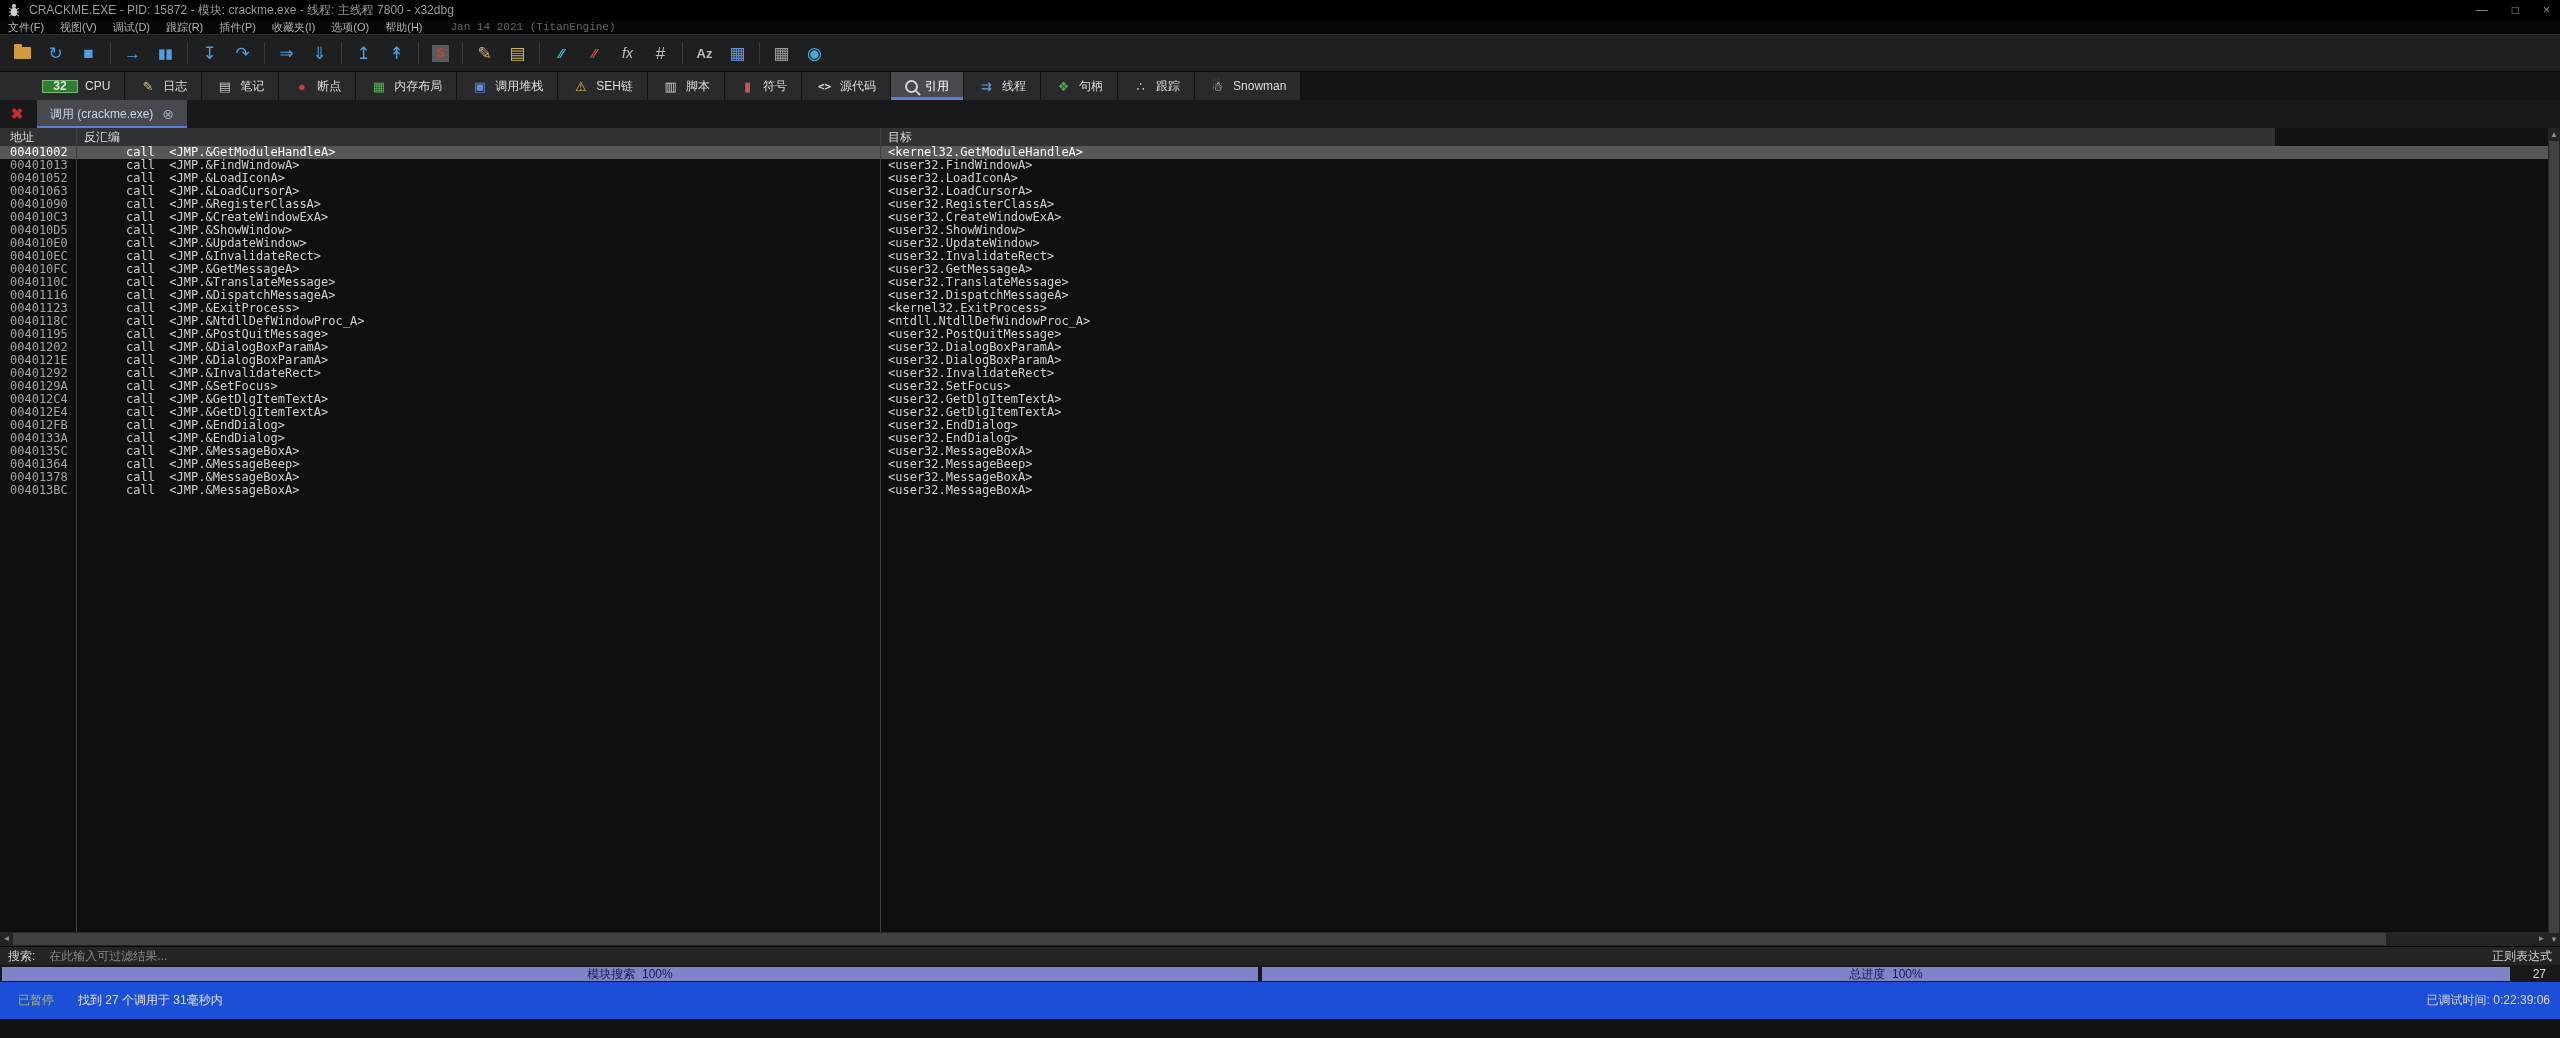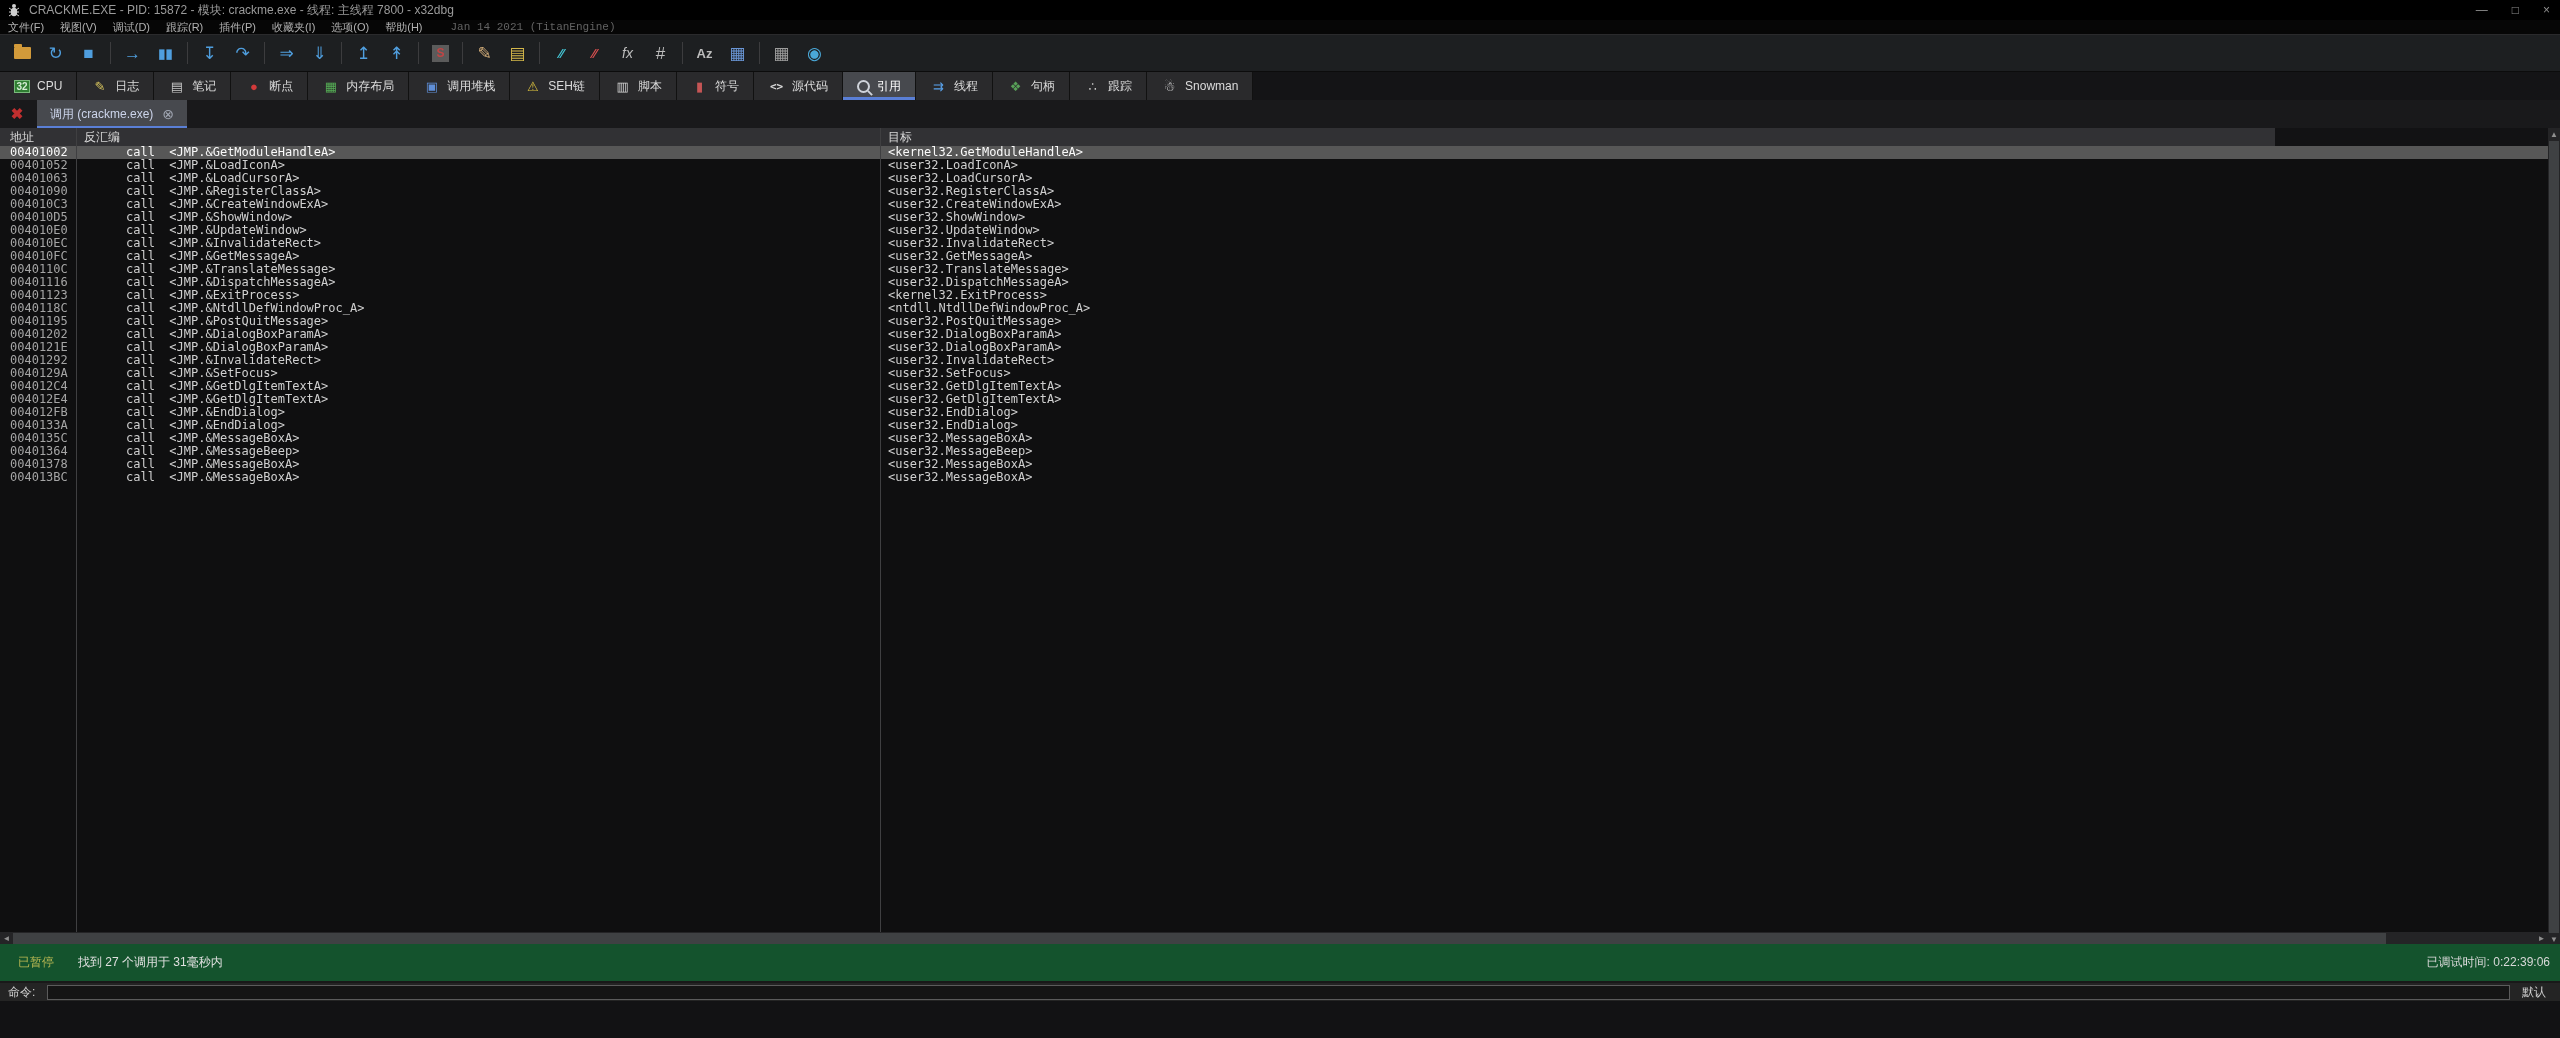--- a/index.html
+++ b/index.html
@@ -27,21 +27,21 @@
   .icon-folder{width:17px;height:12px;background:#d29a3a;border-radius:1px;position:relative;}
   .icon-folder::before{content:"";position:absolute;top:-3px;left:0;width:8px;height:3px;background:#d29a3a;border-radius:1px 1px 0 0;}
   .icon-sbox{width:17px;height:17px;background:#5b5b5b;color:#c04545;font-weight:bold;font-size:12px;display:flex;align-items:center;justify-content:center;}
 
   
   .tabbar{position:absolute;left:0;top:72px;width:100%;height:28px;background:#141416;display:flex;align-items:stretch;}
   .tab{display:flex;align-items:center;gap:7px;padding:0 14px;background:#2a2a2c;border-right:1px solid #111;color:#dcdcdc;font-size:12px;white-space:pre;}
   .tab.active{background:#47494e;box-shadow:inset 0 -3px 0 #5a7fd6;color:#fff;}
   .tabicon{display:inline-flex;align-items:center;justify-content:center;width:17px;font-size:13px;line-height:1;}
   .tabicon.mono{font-family:"DejaVu Sans Mono",monospace;font-size:11px;font-weight:bold;}
-  .chip{width:16px;height:13px;background:#2f7d32;border:1px solid #79b97b;color:#d4ecd4;font-size:10px;display:flex;align-items:center;justify-content:center;font-weight:bold;box-sizing:border-box;}
+  .chip{width:36px;height:13px;background:#2f7d32;border:1px solid #79b97b;color:#d4ecd4;font-size:12px;display:flex;align-items:center;justify-content:center;font-weight:bold;box-sizing:border-box;margin-left:28px;}
   .mag{width:9px;height:9px;border:2px solid #cfd3da;border-radius:50%;position:relative;box-sizing:content-box;}
   .mag::after{content:"";position:absolute;width:6px;height:2px;background:#cfd3da;transform:rotate(45deg);right:-5px;bottom:-3px;}
 
   
   .subtabbar{position:absolute;left:0;top:100px;width:100%;height:28px;background:#19191b;display:flex;align-items:stretch;}
   .subclose{width:28px;display:flex;align-items:center;justify-content:center;color:#c22f2f;font-size:15px;font-weight:bold;margin-left:3px;}
   .subtab{margin-left:6px;display:flex;align-items:center;gap:9px;padding:0 13px;background:#47494e;box-shadow:inset 0 -2px 0 #5a7fd6;color:#ccd4ea;font-size:12px;white-space:pre;}
   .subtab-x{color:#a0a6b2;font-size:14px;}
 
   
@@ -83,21 +83,21 @@
   .pbar2{left:1262px;width:1248px;}
   .pcount{position:absolute;right:14px;top:2px;height:14px;line-height:14px;color:#d6d6d6;font-size:12px;}
 
   
   .commandrow{position:absolute;left:0;top:983px;width:100%;height:18px;background:#242424;display:flex;align-items:center;font-size:12px;color:#cfcfcf;}
   .commandrow .lbl{margin-left:8px;white-space:pre;}
   .cmdinput{flex:1;height:13px;margin:0 12px;background:#151515;border:1px solid #5b5b5b;outline:none;color:#dddddd;font-size:12px;font-family:"DejaVu Sans Mono",monospace;padding:0 4px;}
   .profile{margin-right:14px;white-space:pre;}
 
   
-  .statusbar{position:absolute;left:0;top:944px;width:100%;height:37px;background:#14532d;display:flex;align-items:center;font-size:12px;}
+  .statusbar{position:absolute;left:0;top:982px;width:100%;height:37px;background:#1d4ed8;display:flex;align-items:center;font-size:12px;}
   .state{color:#b6b652;margin-left:18px;white-space:pre;}
   .message{color:#e0e0e0;margin-left:24px;white-space:pre;}
   .dbgtime{margin-left:auto;margin-right:10px;color:#d8d8d8;white-space:pre;}
 </style>
 </head>
 <body>
 
 <div class="app">
 
   <div class="titlebar">
@@ -204,20 +204,25 @@
     <span class="h-dis">反汇编</span>
     <span class="h-tgt">目标</span>
   </div>
   <div class="tbody" id="tbody">
       <div class="row selected">
         <span class="addr">00401002</span>
         <span class="dis">call  &lt;JMP.&amp;GetModuleHandleA&gt;</span>
         <span class="tgt">&lt;kernel32.GetModuleHandleA&gt;</span>
       </div>
       <div class="row">
+        <span class="addr">00401013</span>
+        <span class="dis">call  &lt;JMP.&amp;FindWindowA&gt;</span>
+        <span class="tgt">&lt;user32.FindWindowA&gt;</span>
+      </div>
+      <div class="row">
         <span class="addr">00401052</span>
         <span class="dis">call  &lt;JMP.&amp;LoadIconA&gt;</span>
         <span class="tgt">&lt;user32.LoadIconA&gt;</span>
       </div>
       <div class="row">
         <span class="addr">00401063</span>
         <span class="dis">call  &lt;JMP.&amp;LoadCursorA&gt;</span>
         <span class="tgt">&lt;user32.LoadCursorA&gt;</span>
       </div>
       <div class="row">

